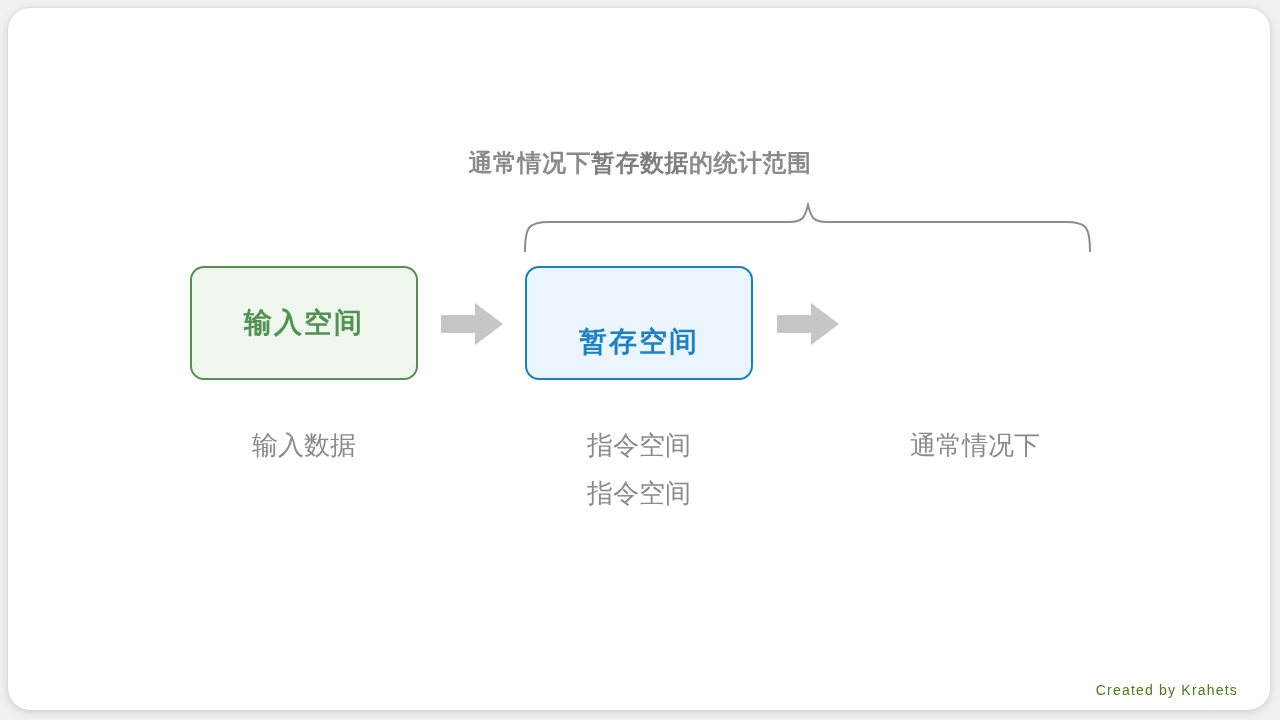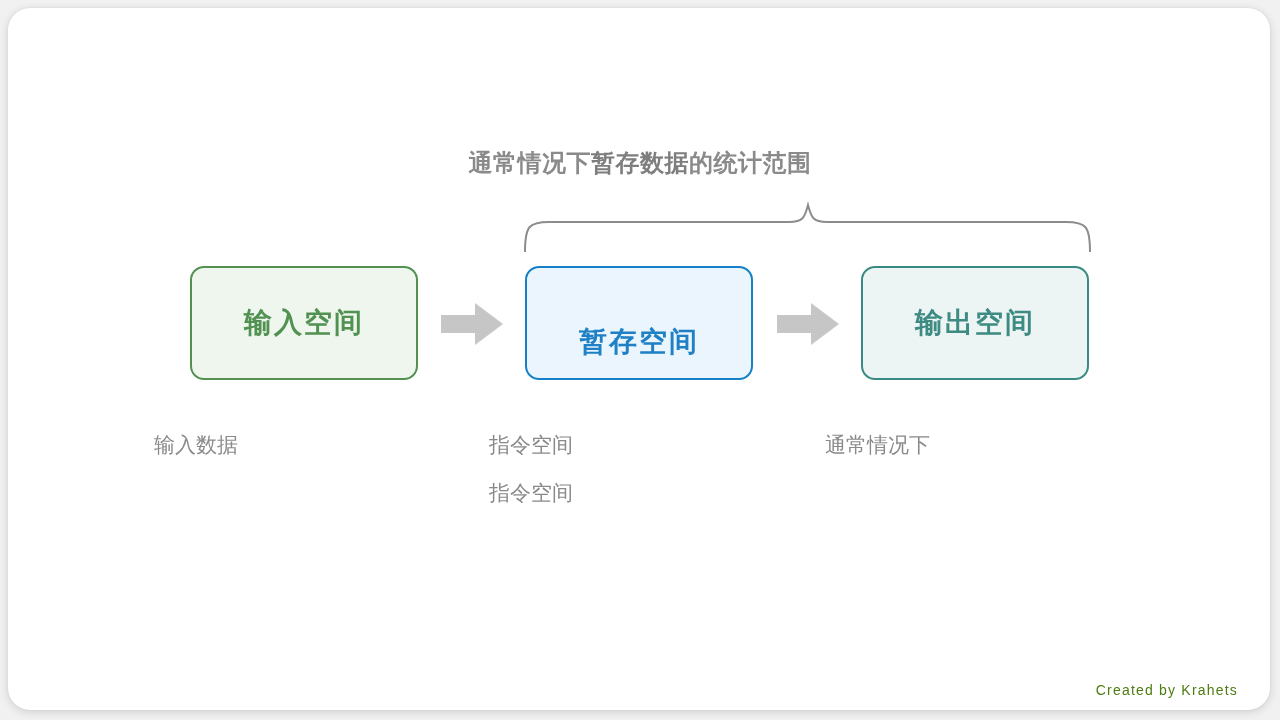--- a/index.html
+++ b/index.html
@@ -93,22 +93,23 @@
     height: 42px;
   }
   #arrow-1 { left: 441px; }
   #arrow-2 { left: 777px; }
 
   
   .caption-col {
     position: absolute;
     top: 421px;
     width: 300px;
+    text-align: center;
     color: #8a8a8a;
-    font-size: 21px;
+    font-size: 26px;
     line-height: 48px;
   }
   #cap-input  { left: 154px; }
   #cap-temp   { left: 489px; }
   #cap-output { left: 825px; }
 
   .caption-line { white-space: nowrap; }
 
   
   #credit {
@@ -140,23 +141,20 @@
   </div>
 
   <div class="box" id="box-input">
     <span class="box-label">输入空间</span>
   </div>
 
   <div class="box" id="box-temp">
     <span class="box-label">暂存空间</span>
   </div>
 
-  <div class="box" id="box-output">
-    <span class="box-label">输出空间</span>
-  </div>
 
   <div class="arrow" id="arrow-1">
     <svg width="62" height="42" viewBox="0 0 62 42" xmlns="http://www.w3.org/2000/svg">
       <path d="M0 12 L34 12 L34 0 L62 21 L34 42 L34 30 L0 30 Z" fill="#c6c6c6"></path>
     </svg>
   </div>
 
   <div class="arrow" id="arrow-2">
     <svg width="62" height="42" viewBox="0 0 62 42" xmlns="http://www.w3.org/2000/svg">
       <path d="M0 12 L34 12 L34 0 L62 21 L34 42 L34 30 L0 30 Z" fill="#c6c6c6"></path>

